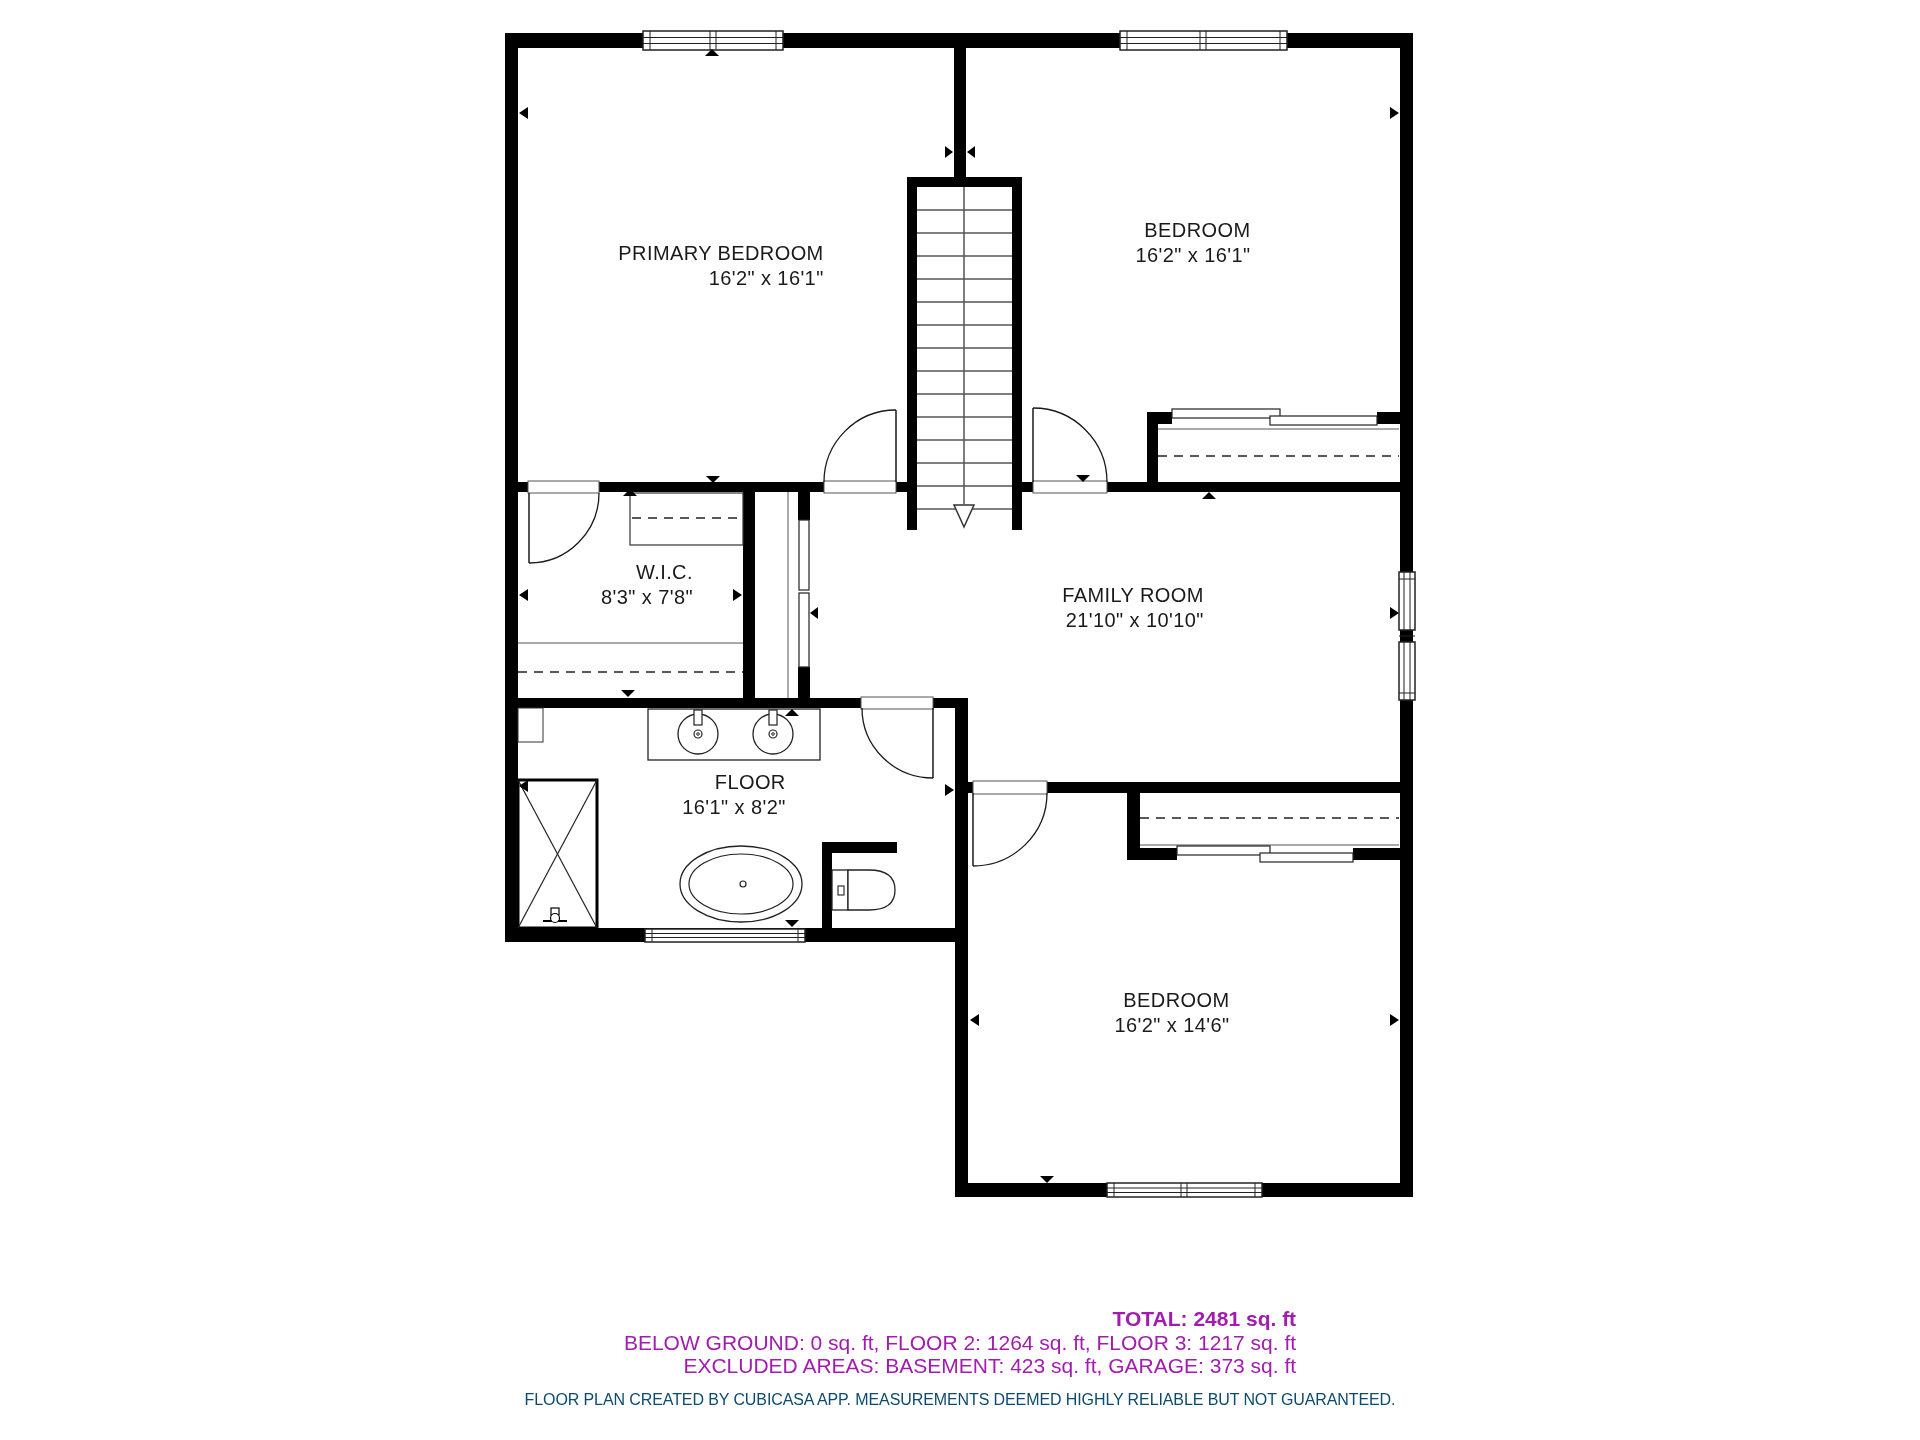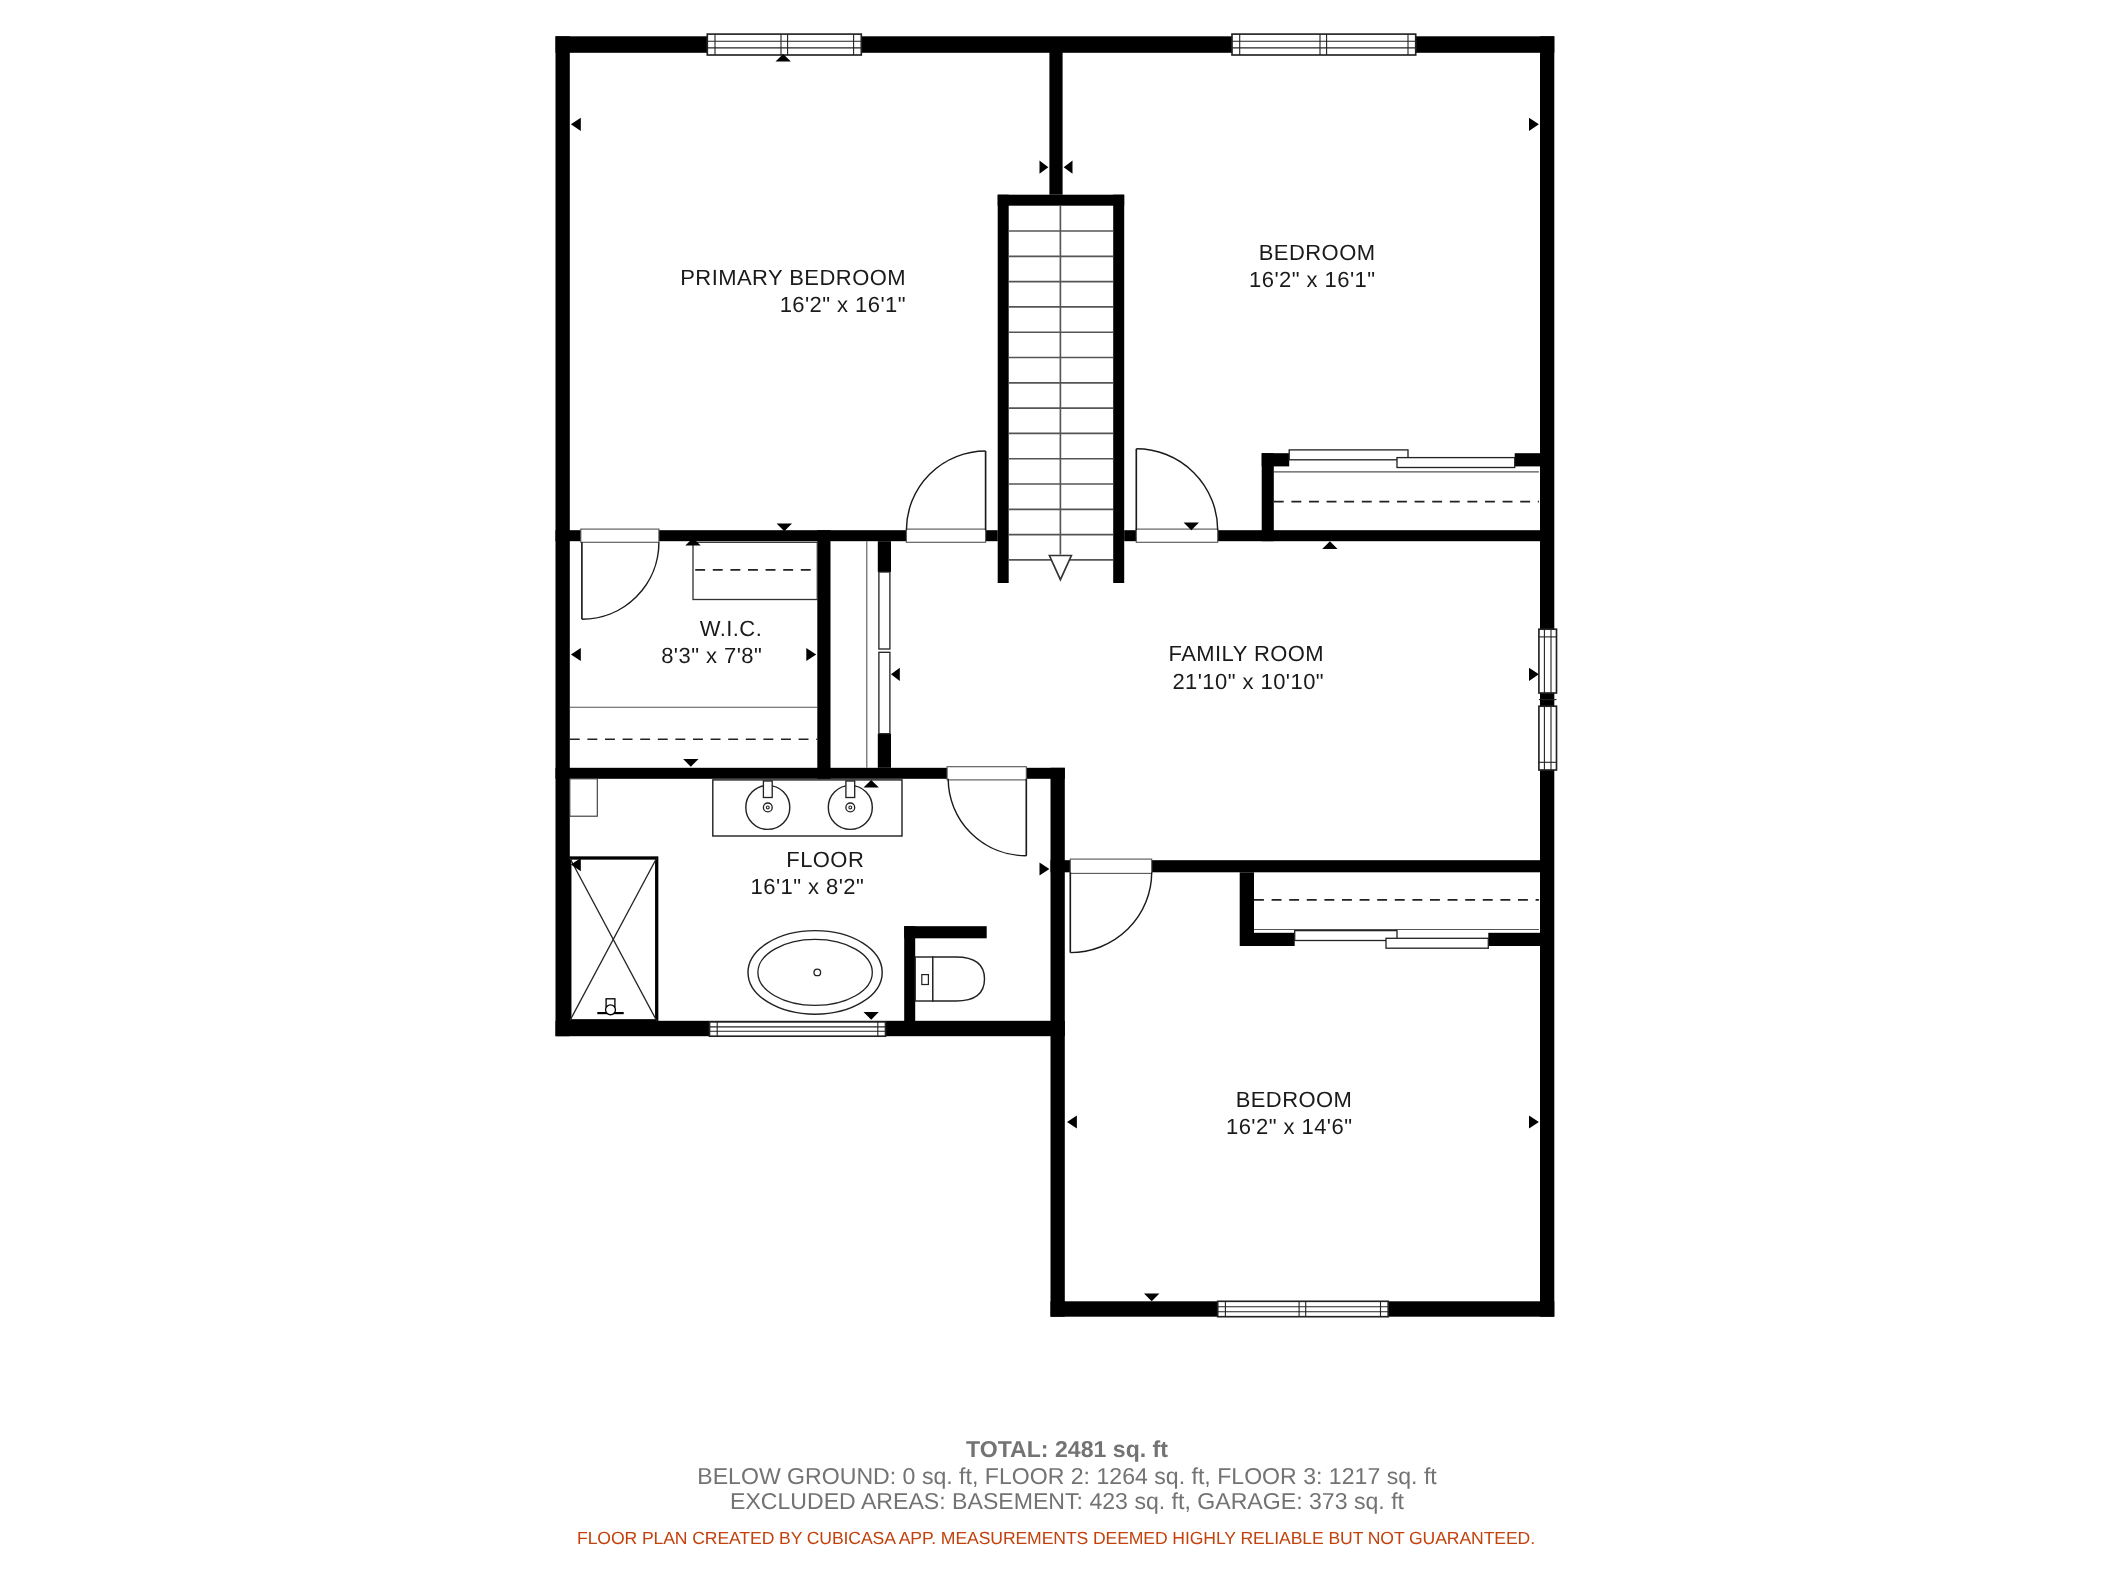--- a/index.html
+++ b/index.html
@@ -20,35 +20,34 @@
     font-size: 20px;
     letter-spacing: 0.4px;
     line-height: 25px;
     white-space: nowrap;
   }
   .summary {
     position: absolute;
     left: 960px;
     top: 1306px;
     transform: translateX(-50%);
-    text-align: center;
-    color: #737373;
+    text-align: right;
+    color: #a21caf;
     white-space: nowrap;
-    margin-left: 10px;
   }
   .summary .total { font-size: 21px; font-weight: bold; line-height: 25px; }
   .summary .line  { font-size: 21px; line-height: 23px; }
   .footer {
     position: absolute;
     left: 960px;
     top: 1391px;
     transform: translateX(-50%);
     font-size: 16px;
     letter-spacing: -0.1px;
-    color: #c2410c;
+    color: #0c4a6e;
     white-space: nowrap;
   }
 </style>
 </head>
 <body>
 
 <div class="canvas">
 
   <svg class="plan-svg" width="1920" height="1440" viewBox="0 0 1920 1440">
 

